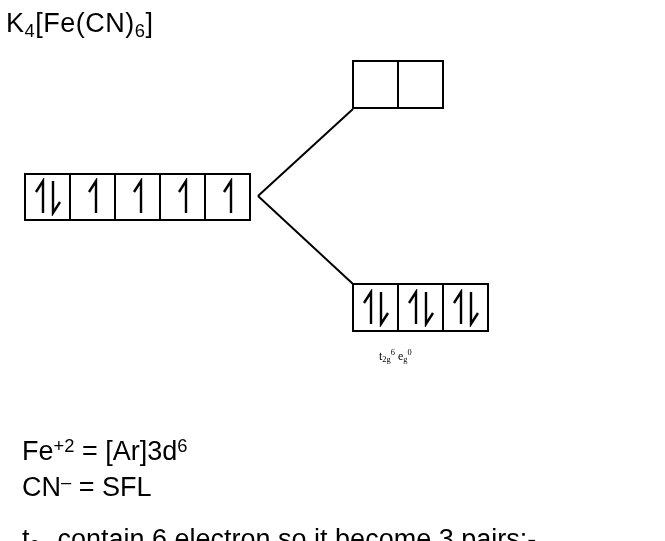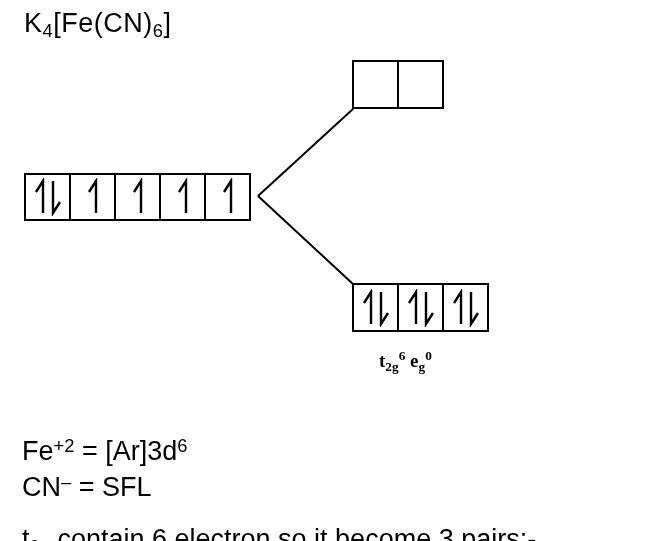--- a/index.html
+++ b/index.html
@@ -4,21 +4,21 @@
 <style>
   html,body{margin:0;padding:0;}
   body{
     width:665px;height:541px;position:relative;overflow:hidden;
     background:#ffffff;color:#000000;
     font-family:"Liberation Sans", sans-serif;
   }
   .abs{position:absolute;}
   
   #title{
-    left:24px;top:8px;
+    left:6px;top:8px;
     font-size:27px;letter-spacing:0.5px;
   }
   sub.s{font-size:0.68em;vertical-align:-0.25em;}
   sup.s{font-size:0.68em;vertical-align:0.45em;}
   
   .boxgroup{display:flex;}
   .obox{
     box-sizing:border-box;
     border:2px solid #000;
     margin-left:-2px;
@@ -33,22 +33,21 @@
   #group-t2g{left:352px;top:283px;}
   #group-t2g .obox{width:47px;height:49px;}
   .arrow-pair{display:flex;align-items:center;}
   .arrow-pair svg{display:block;}
   
   #lines{left:0;top:0;pointer-events:none;}
   
   #orb-label{
     left:379px;top:348px;
     font-family:"Liberation Serif", serif;
-    font-size:19px;
-    font-weight:bold;
+    font-size:12px;
   }
   #orb-label sub.s{font-size:0.7em;vertical-align:-0.3em;}
   #orb-label sup.s{font-size:0.7em;vertical-align:0.55em;}
   
   .note{left:22px;font-size:27px;}
   #note1{top:398px;margin-top:37px;}
   #note2{top:471px;}
   #note3{top:524px;text-align:right;}
 </style>
 </head>

